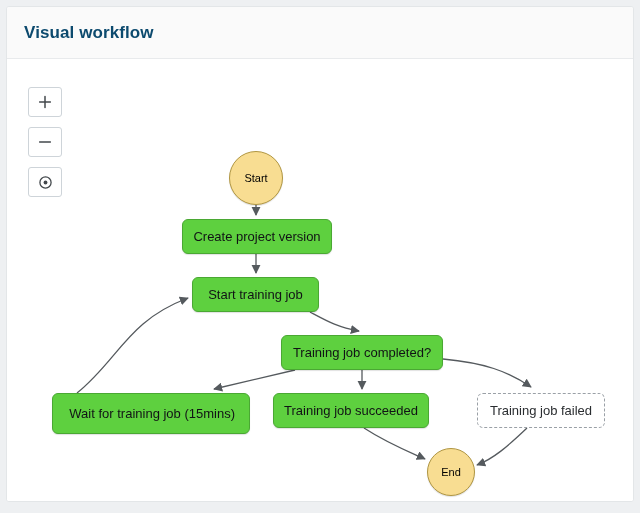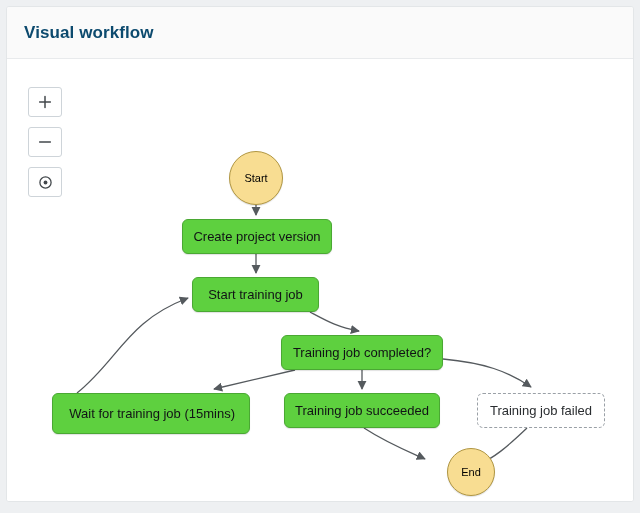--- a/index.html
+++ b/index.html
@@ -200,28 +200,28 @@
       </div>
 
       <div class="node node-box state-succeeded" style="left:274px; top:276px; width:162px; height:35px;">
         <span>Training job completed?</span>
       </div>
 
       <div class="node node-box state-succeeded" style="left:45px; top:334px; width:198px; height:41px;justify-content:flex-end;">
         <span>Wait for training job (15mins)</span>
       </div>
 
-      <div class="node node-box state-succeeded" style="left:277px; top:334px; width:156px; height:35px;">
+      <div class="node node-box state-succeeded" style="left:266px; top:334px; width:156px; height:35px;">
         <span>Training job succeeded</span>
       </div>
 
       <div class="node node-box state-cancelled" style="left:470px; top:334px; width:128px; height:35px;justify-content:center;">
         <span>Training job failed</span>
       </div>
 
-      <div class="node terminal" style="left:440px; top:389px; width:48px; height:48px;">
+      <div class="node terminal" style="left:420px; top:389px; width:48px; height:48px;">
         <span>End</span>
       </div>
 
     </div>
 
   </div>
 </div>
 
 </body></html>

